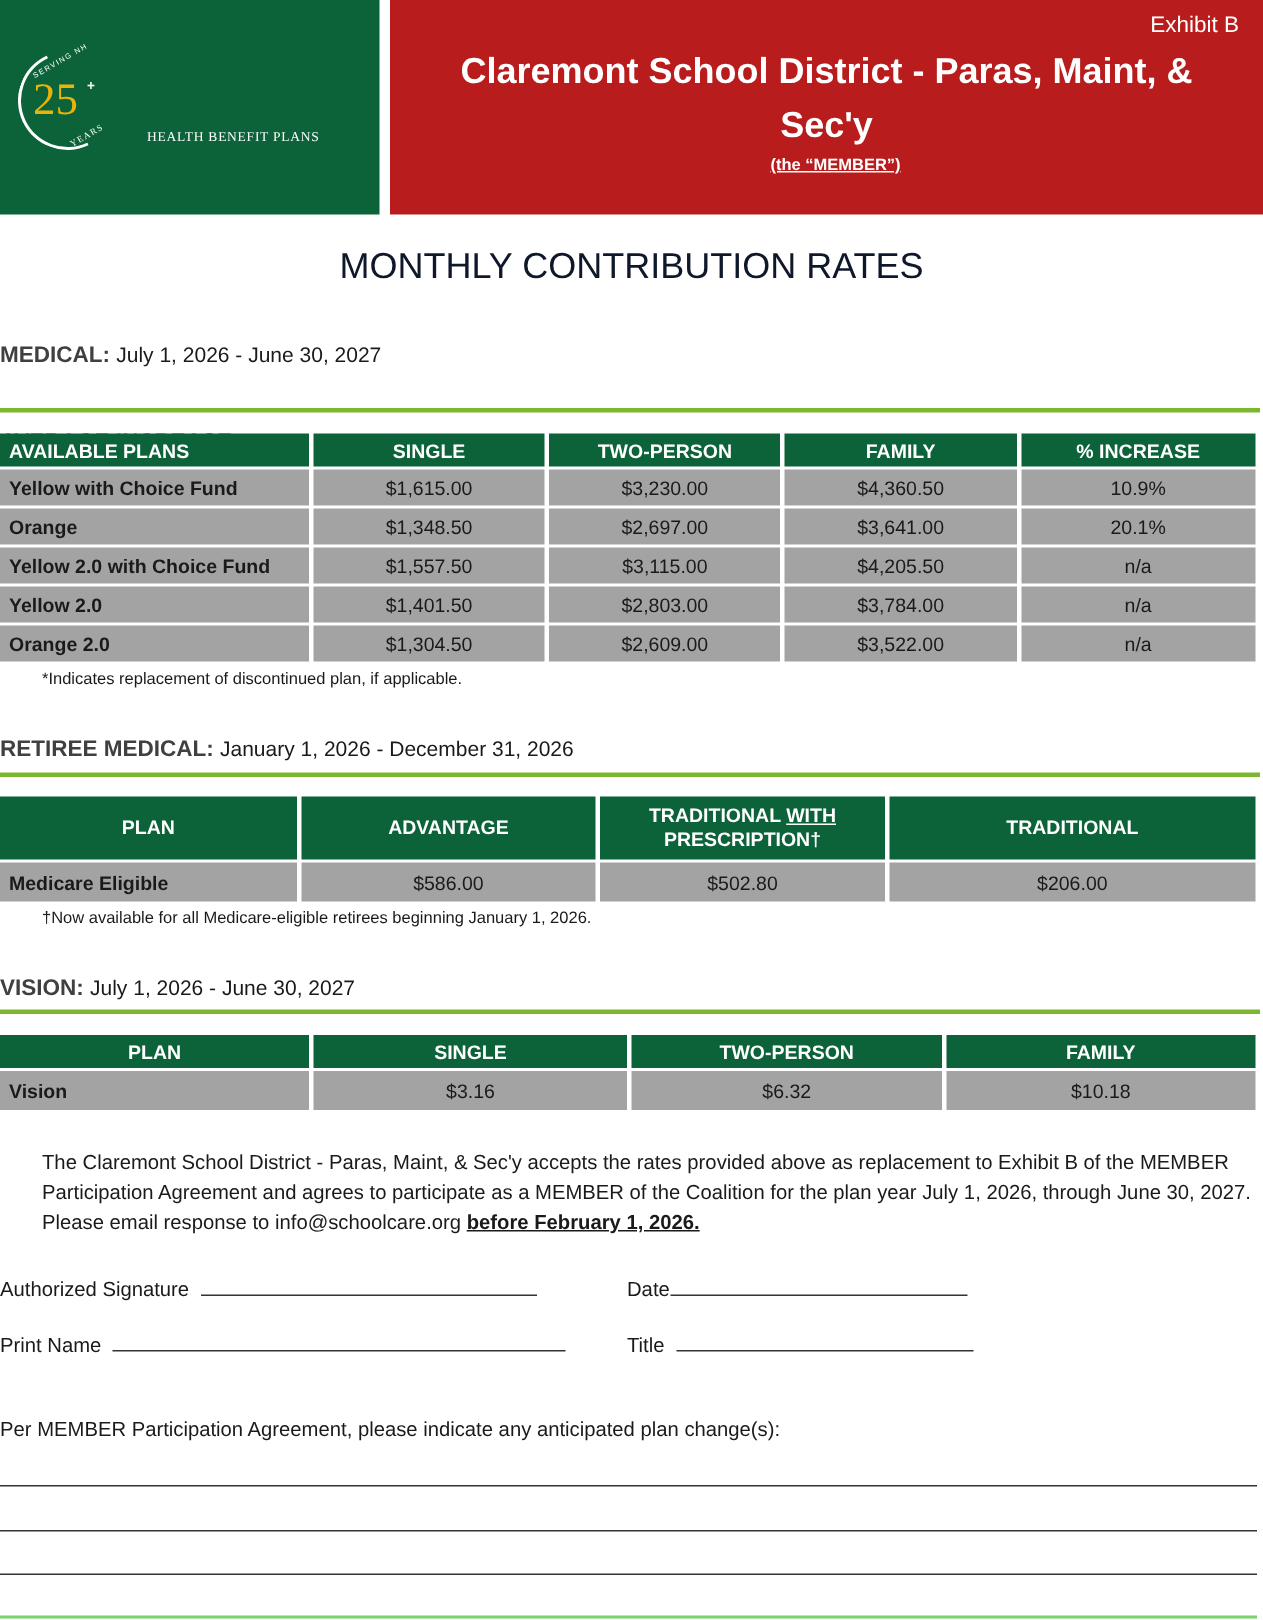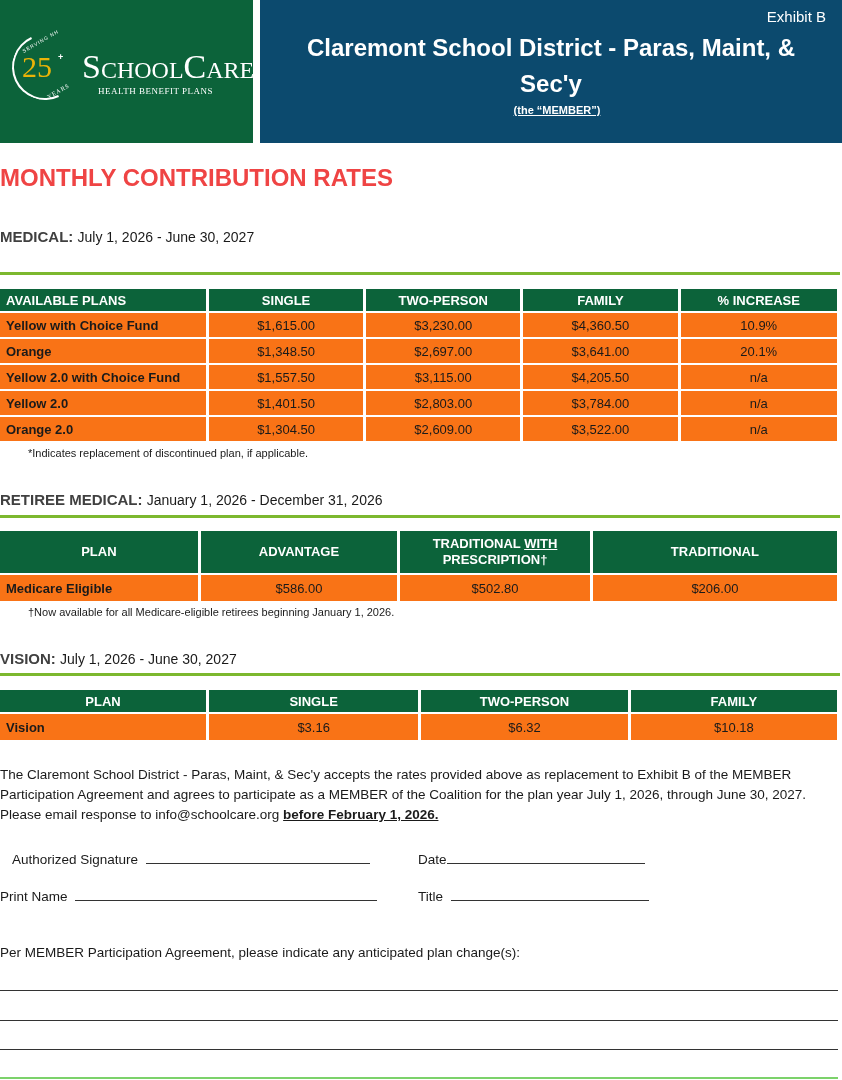--- a/index.html
+++ b/index.html
@@ -2,86 +2,83 @@
 <html><head>
 <meta charset="utf-8">
 <style>
   * { box-sizing: border-box; margin: 0; padding: 0; }
   html, body { width: 842px; height: 1080px; background: #ffffff; overflow: hidden; }
   body { font-family: "Liberation Sans", "DejaVu Sans", sans-serif; color: #1a1a1a; position: relative; }
 
   
   .header { position: absolute; top: 0; left: 0; width: 842px; height: 143px; }
   .logo-box { position: absolute; left: 0; top: 0; width: 253px; height: 143px; background: #0c633a; }
-  .title-box { position: absolute; left: 260px; top: 0; width: 582px; height: 143px; background: #0c4a6e; color: #fff; text-align: center; }
+  .title-box { position: absolute; left: 260px; top: 0; width: 582px; height: 143px; background: #b91c1c; color: #fff; text-align: center; }
   .exhibit { position: absolute; right: 16px; top: 8px; font-size: 15px; color: #fff; }
   .org-title { position: absolute; left: 0; right: 0; top: 30px; font-size: 24px; font-weight: bold; line-height: 36px; color: #fff; padding: 0 20px; }
   .member-tag { position: absolute; left: 12px; right: 0; top: 104px; font-size: 11px; font-weight: bold; color: #fff; text-decoration: underline; }
 
   .logo-ring { position: absolute; left: 12px; top: 34px; width: 66px; height: 66px; border-radius: 50%; border: 2px solid #ffffff; border-top-color: transparent; border-right-color: transparent; transform: rotate(20deg); }
   .logo-25 { position: absolute; left: 22px; top: 50px; font-family: "Liberation Serif", serif; font-size: 30px; color: #eab308; }
   .logo-plus { position: absolute; left: 58px; top: 52px; font-size: 9px; color: #fff; font-weight: bold; }
   .logo-serving { position: absolute; left: 20px; top: 38px; font-size: 5px; color: #fff; letter-spacing: 1px; transform: rotate(-30deg); }
   .logo-years { position: absolute; left: 46px; top: 88px; font-size: 6px; color: #fff; letter-spacing: 1px; transform: rotate(-30deg); font-family: "Liberation Serif", serif; }
   .logo-name { position: absolute; left: 82px; top: 48px; font-family: "Liberation Serif", serif; font-size: 30px; color: #fff; letter-spacing: 0px; }
   .logo-name .big { font-size: 34px; }
   .logo-name .sm { font-size: 24px; }
   .logo-sub { position: absolute; left: 98px; top: 86px; font-family: "Liberation Serif", serif; font-size: 9px; color: #fff; letter-spacing: 0.5px; }
 
-  .main-title { position: absolute; top: 164px; left: 0; width: 842px; text-align: left; font-size: 24px; font-weight: bold; color: #ef4444; }
+  .main-title { position: absolute; top: 164px; left: 0; width: 842px; text-align: center; font-size: 24px; font-weight: normal; color: #0f172a; }
 
   .sec-label { position: absolute; left: 0; font-size: 15px; }
   .sec-label b { color: #404040; font-weight: bold; }
   .sec-label span { color: #1a1a1a; font-size: 14px; }
 
   .rule { position: absolute; left: 0; width: 840px; height: 3px; background: #7cb82f; }
 
   table { position: absolute; left: 0; border-collapse: separate; border-spacing: 3px 2px; margin-left: -3px; }
   th { background: #0c633a; color: #fff; font-size: 13px; font-weight: bold; text-align: center; padding: 0 6px; }
-  td { background: #f97316; font-size: 13px; text-align: center; padding: 0 6px; }
+  td { background: #a3a3a3; font-size: 13px; text-align: center; padding: 0 6px; }
   td.first { text-align: left; font-weight: bold; }
   th.first-left { text-align: left; }
 
   .med-table { top: 287px; width: 843px; }
   .med-table th { height: 22px; }
   .med-table td { height: 24px; }
 
   .ret-table { top: 529px; width: 843px; }
   .ret-table th { height: 42px; line-height: 16px; }
   .ret-table td { height: 26px; }
 
   .vis-table { top: 688px; width: 843px; }
   .vis-table th { height: 22px; }
   .vis-table td { height: 26px; }
 
   .note { position: absolute; left: 0; font-size: 11px; color: #1a1a1a; padding-left: 28px; }
   .u { text-decoration: underline; }
 
-  .para { position: absolute; left: 0; top: 765px; width: 842px; font-size: 13.5px; line-height: 20px; color: #1a1a1a; }
+  .para { position: absolute; left: 0; top: 765px; width: 842px; font-size: 13.5px; line-height: 20px; color: #1a1a1a; padding-left: 28px; }
   .para .deadline { font-weight: bold; text-decoration: underline; }
 
   .sig-row { position: absolute; left: 0; font-size: 13.5px; color: #1a1a1a; }
   .sig-line { display: inline-block; border-bottom: 1px solid #333; height: 14px; vertical-align: baseline; }
 
   .write-line { position: absolute; left: 0; width: 838px; height: 1px; background: #333; }
   .bottom-rule { position: absolute; left: 0; top: 1077px; width: 838px; height: 2px; background: #7cd26b; }
 </style>
 </head>
 <body>
 
 <div class="header">
   <div class="logo-box">
     <div class="logo-ring"></div>
     <div class="logo-serving">SERVING NH</div>
     <div class="logo-25">25</div>
     <div class="logo-plus">+</div>
     <div class="logo-years">YEARS</div>
-    <div class="logo-name">
-      <span class="big">S</span><span class="sm">CHOOL</span><span class="big">C</span><span class="sm">ARE</span>
-    </div>
     <div class="logo-sub">HEALTH BENEFIT PLANS</div>
   </div>
   <div class="title-box">
     <div class="exhibit">Exhibit B</div>
     <div class="org-title">Claremont School District  - Paras, Maint, &amp; Sec'y</div>
     <div class="member-tag">(the “MEMBER”)</div>
   </div>
 </div>
 
 <div class="main-title">MONTHLY CONTRIBUTION RATES</div>
@@ -213,21 +210,21 @@
       <td>$6.32</td>
       <td>$10.18</td>
     </tr>
   </tbody>
 </table>
 
 <div class="para">
   <span>The Claremont School District  - Paras, Maint, &amp; Sec'y accepts the rates provided above as replacement to Exhibit B of the MEMBER Participation Agreement and agrees to participate as a MEMBER of the Coalition for the plan year July 1, 2026, through June 30, 2027.  Please email response to info@schoolcare.org </span><span class="deadline">before February 1, 2026.</span>
 </div>
 
-<div class="sig-row" style="top:850px;margin-left:12px;">
+<div class="sig-row" style="top:850px;">
   <span>Authorized Signature</span>
   <span class="sig-line" style="width:224px; margin-left:4px;"></span>
 </div>
 <div class="sig-row" style="top:850px; left:418px;">
   <span>Date</span><span class="sig-line" style="width:198px;"></span>
 </div>
 <div class="sig-row" style="top:887px;">
   <span>Print Name</span>
   <span class="sig-line" style="width:302px; margin-left:4px;"></span>
 </div>

